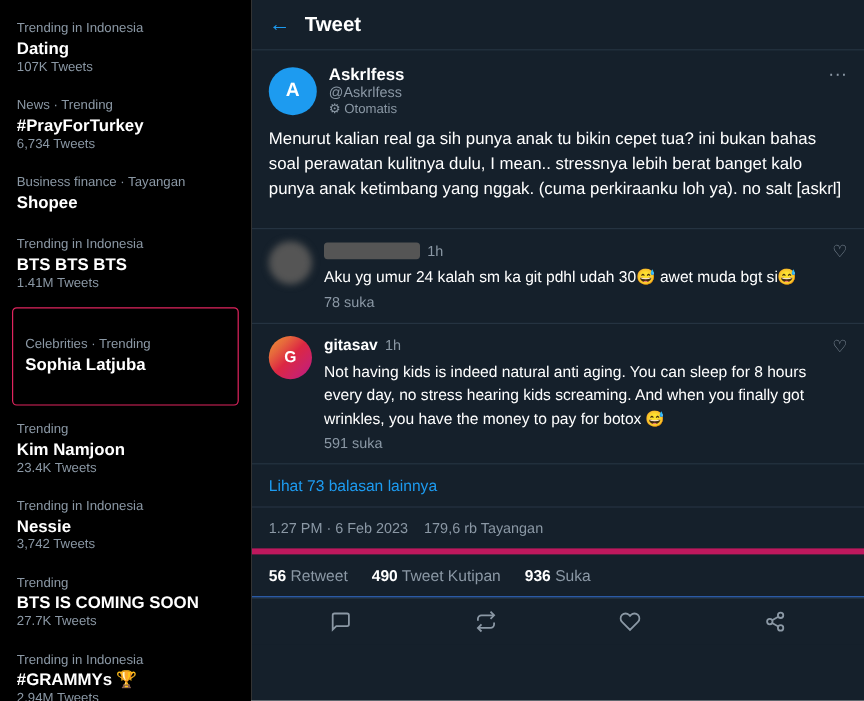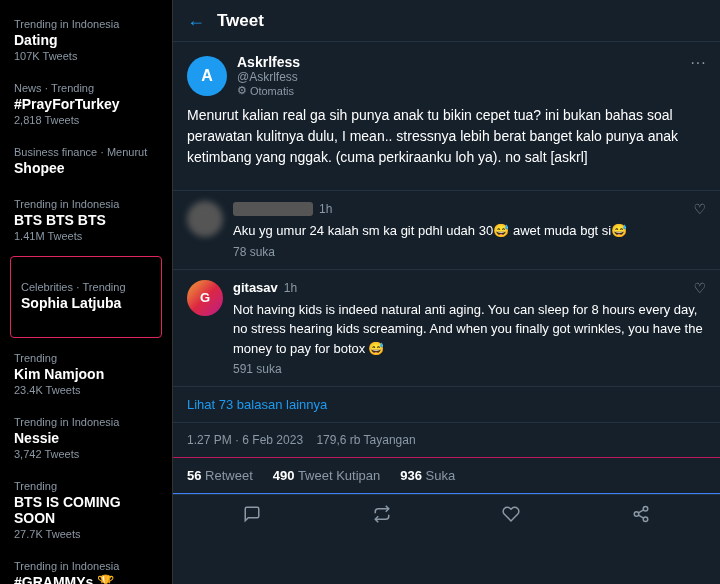--- a/index.html
+++ b/index.html
@@ -6,21 +6,21 @@
     body {
       width: 720px;
       height: 584px;
       display: flex;
       font-family: -apple-system, BlinkMacSystemFont, 'Segoe UI', Arial, sans-serif;
       overflow: hidden;
     }
 
     
     .left-panel {
-      width: 173px;
+      width: 210px;
       background: #000;
       color: #fff;
       overflow-y: auto;
       border-right: 1px solid #333;
       padding: 8px 0;
     }
     .trend-item {
       padding: 10px 14px;
       cursor: pointer;
     }
@@ -210,21 +210,21 @@
     .see-more-replies {
       padding: 10px 14px;
       font-size: 13px;
       color: #1d9bf0;
       cursor: pointer;
       border-bottom: 1px solid #253341;
     }
 
     .tweet-meta {
       padding: 10px 14px;
-      border-bottom: 1px solid #be185d;
+      border-bottom: 5px solid #be185d;
       font-size: 12px;
       color: #8b98a5;
     }
     .tweet-meta span { margin-right: 10px; }
 
     .tweet-stats {
       display: flex;
       gap: 20px;
       padding: 10px 14px;
       border-bottom: 1px solid #3b82f6;
@@ -254,24 +254,24 @@
 <div class="left-panel">
 
 <div class="trend-item">
       <div class="trend-category">Trending in Indonesia</div>
       <div class="trend-title">Dating</div>
       <div class="trend-count">107K Tweets</div>
     </div>
     <div class="trend-item">
       <div class="trend-category">News · Trending</div>
       <div class="trend-title">#PrayForTurkey</div>
-      <div class="trend-count">2,818 Tweets</div>
-    </div>
-    <div class="trend-item">
-      <div class="trend-category">Business finance · Menurut</div>
+      <div class="trend-count">6,734 Tweets</div>
+    </div>
+    <div class="trend-item">
+      <div class="trend-category">Business finance · Tayangan</div>
       <div class="trend-title">Shopee</div>
     </div>
     <div class="trend-item">
       <div class="trend-category">Trending in Indonesia</div>
       <div class="trend-title">BTS BTS BTS</div>
       <div class="trend-count">1.41M Tweets</div>
     </div>
     <div class="trend-item highlighted">
       <div class="trend-category">Celebrities · Trending</div>
       <div class="trend-title">Sophia Latjuba</div>

